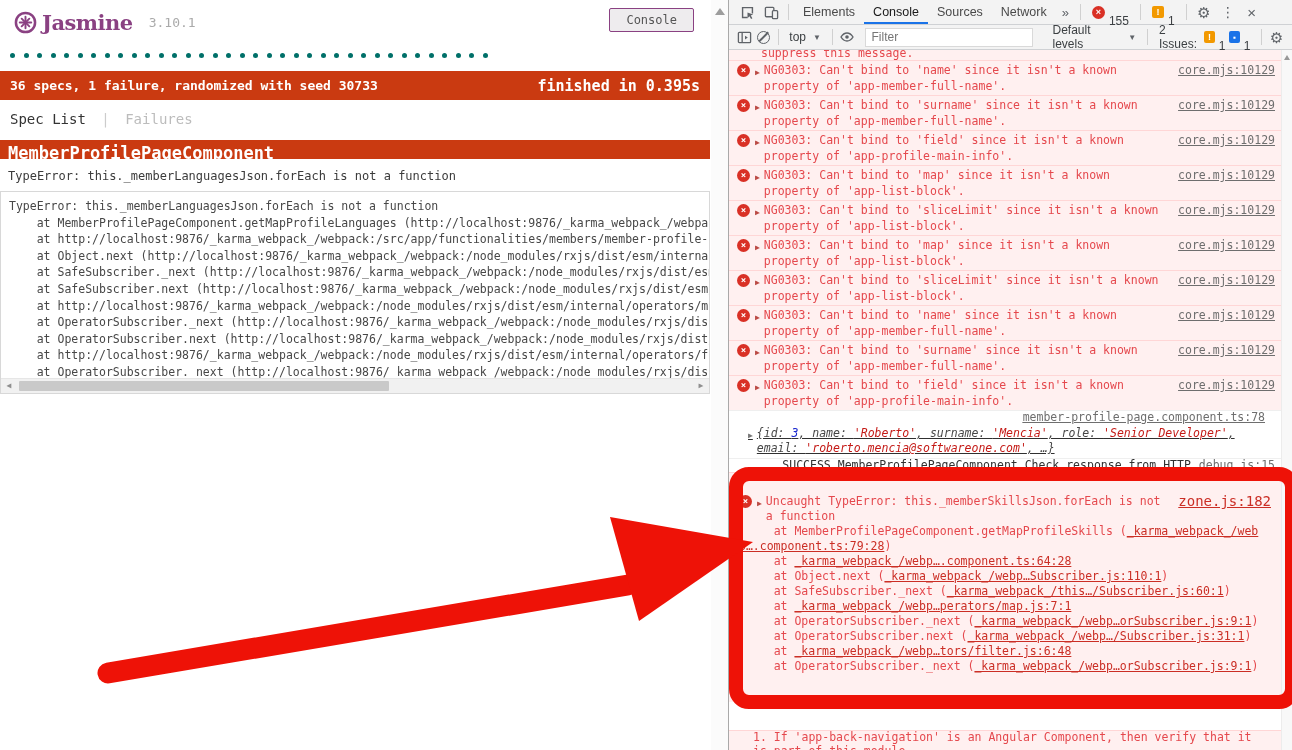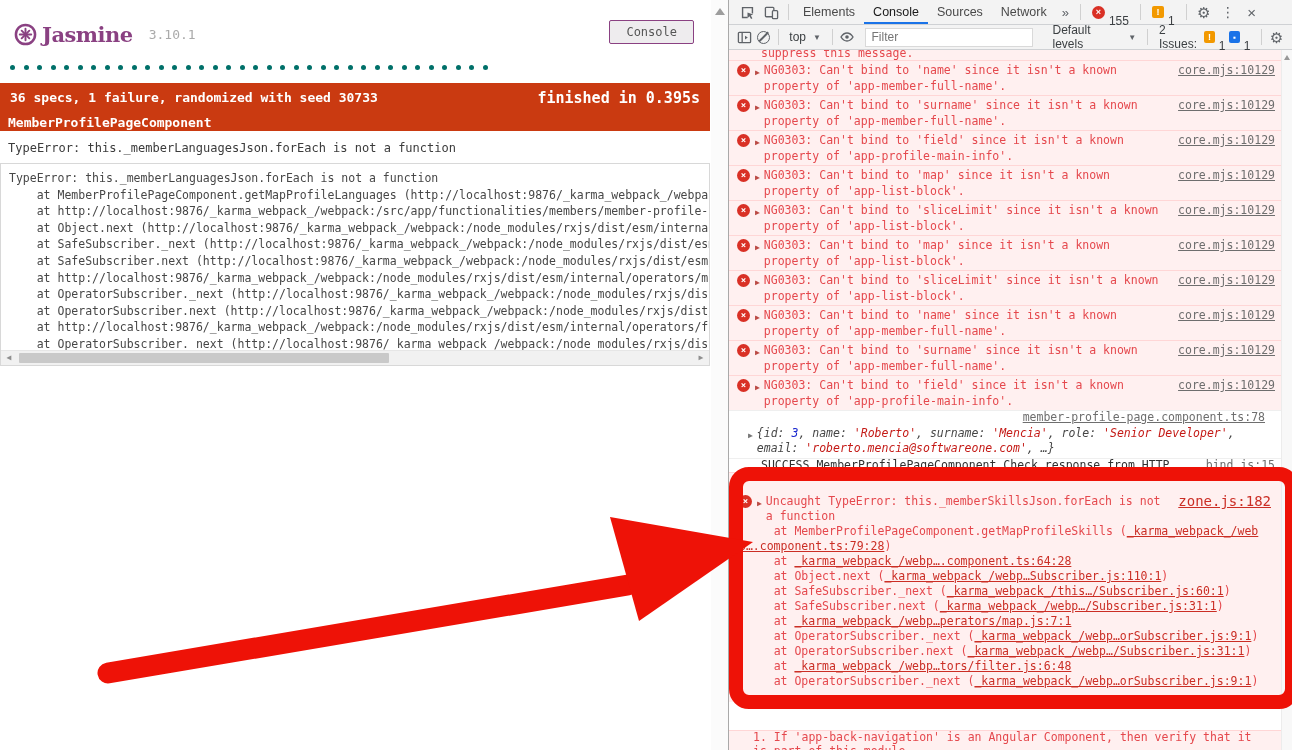--- a/index.html
+++ b/index.html
@@ -1,36 +1,36 @@
 <!DOCTYPE html>
 <html><head>
 <meta charset="utf-8">
 <style>
   * { margin:0; padding:0; box-sizing:border-box; }
   html,body { width:1292px; height:750px; overflow:hidden; background:#fff;
               font-family:"DejaVu Sans Mono", monospace; }
 
   
-  .jasmine-pane { position:absolute; left:0; top:12px; width:710px; height:647px; background:#fff; }
+  .jasmine-pane { position:absolute; left:0; top:0; width:710px; height:647px; background:#fff; }
   .jz-header { position:relative; height:36px; padding:8px 14px 0; display:flex; align-items:center; }
   .jz-logo { width:23px; height:23px; margin-right:5px; }
   .jz-brand { font-family:"DejaVu Serif", serif; font-weight:bold; font-size:21px; color:#8a4182; letter-spacing:-0.5px; }
   .jz-version { margin-left:16px; font-size:13px; color:#aaa; }
   .jz-options { position:absolute; right:16px; top:8px; padding:4px 16px; font-family:"DejaVu Sans Mono",monospace;
                 font-size:12px; color:#555; background:#eeecee; border:1px solid #8a4182; border-radius:2px; cursor:pointer; }
   .jz-dots { padding:7px 0 0 10px; white-space:nowrap; }
   .jz-dot { display:inline-block; width:5px; height:5px; border-radius:50%; background:#007069; margin-right:8.5px; }
   .jz-banner { margin-top:9px; height:29px; background:#ca3a11; color:#fff; display:flex; align-items:center;
                padding:0 10px; font-size:13px; font-weight:bold; }
   .jz-finished { margin-left:auto; font-size:15px; font-weight:bold; }
   .jz-menu { padding:11px 10px 0; font-size:14px; height:40px; }
   .jz-menu .active { color:#333; }
   .jz-menu .sep { color:#ccc; margin:0 7px; }
   .jz-menu .inactive { color:#bcbcbc; text-decoration:none; cursor:pointer; }
-  .jz-suite-bar { height:19px; background:#ca3a11; color:#fff; font-size:13px; font-weight:bold;
+  .jz-suite-bar { height:19px; background:#ca3a11; color:#fff; font-size:17px; font-weight:bold;
                   padding:3px 8px; }
   .jz-result-msg { padding:10px 8px 8px; font-size:12px; color:#3b3b3b; }
   .jz-stack-box { position:relative; border:1px solid #d8d8d8; height:203px; overflow:hidden;
                   padding:6px 0 0 8px; font-size:11.5px; line-height:16.6px; color:#474747; }
   .jz-stack-line { white-space:pre; }
   .jz-hscroll { position:absolute; left:0; right:0; bottom:0; height:15px; background:#f1f1f1; border-top:1px solid #e6e6e6;
                 display:flex; align-items:center; }
   .jz-hscroll .arrow { width:16px; text-align:center; font-size:8px; color:#8f8f8f; }
   .jz-hscroll .thumb { position:absolute; left:18px; width:370px; top:2px; bottom:2px; background:#c9c9c9; border-radius:1px; }
   .jz-hscroll .arrow.right { margin-left:auto; }
@@ -70,34 +70,34 @@
   .xclose { font-size:15px; line-height:1; }
   .vdots { font-size:14px; line-height:1; }
 
   
   .console-area { position:relative; width:563px; }
   .c-scrollbar { position:absolute; right:0; top:0; bottom:-700px; width:11px; background:#f8f8f8; border-left:1px solid #ececec; }
   .c-scrollbar .up { position:absolute; top:5px; left:2px; width:0; height:0;
                      border-left:3.5px solid transparent; border-right:3.5px solid transparent; border-bottom:5px solid #989898; }
   .c-rows { width:552px; font-family:"DejaVu Sans Mono", monospace; }
   .crow { border-top:1px solid #ffd6d6; background:#fff0f0; color:#e5484d; }
-  .crow-white { border-top:1px solid #efefef; background:#fff; color:#303030; }
+  .crow-white { border-top:1px solid #efefef; background:#fff; color:#303030;text-decoration:underline; }
   .clip-top { height:10px; overflow:hidden; display:flex; align-items:flex-end; padding:0 8px 0 32px; font-size:11.5px; border-top:none; }
   .err-row { height:35px; display:flex; padding:2px 6px 0 8px; font-size:11.5px; line-height:15.8px; }
   .err-ic { flex:0 0 13px; height:13px; margin-top:1px; border-radius:50%; background:#d93025; color:#fff; font-size:9px;
             font-weight:bold; display:flex; align-items:center; justify-content:center; }
   .tri { color:#bb4a44; font-size:8px; margin:2px 4px 0 5px; cursor:pointer; }
   .err-msg { flex:1; }
   .src-link { margin-left:8px; font-size:11.5px; color:#6e6e6e; text-decoration:underline; white-space:nowrap; cursor:pointer; }
   .loglink-row { height:14px; font-size:11.5px; text-align:right; padding-right:16px; line-height:13px; }
   .obj-row { height:34px; display:flex; padding:2px 8px 0 14px; font-size:11.5px; line-height:15px; font-style:italic; }
   .obj-row .tri { color:#777; font-style:normal; }
   .obj-txt { color:#464646; }
   .seg-n { color:#1c2acf; } .seg-s { color:#c41a16; }
-  .success-row { height:14px; overflow:hidden; display:flex; font-size:11.5px; line-height:13.5px; padding:0 6px 0 32px; }
+  .success-row { height:14px; overflow:hidden; display:flex; font-size:11.5px; line-height:13.5px; padding:0 6px 0 32px;text-align:right; }
   .success-row .t { flex:1; white-space:nowrap; overflow:hidden; }
   .uncaught-row { height:230px; padding:21px 10px 0; font-size:11.5px; line-height:15px; }
   .u-head { display:flex; }
   .u-head .htext { flex:1; }
   .u-link { margin-left:6px; font-size:14px; color:#cb2e25; text-decoration:underline; white-space:nowrap; cursor:pointer; }
   .u-frames { word-break:break-all; }
   .u-frame { white-space:pre-wrap; }
   .f-link { color:#cb2e25; text-decoration:underline; cursor:pointer; }
   .trailing { padding:0 6px 0 24px; font-size:11.5px; line-height:13.5px; white-space:pre; height:48px;margin-top:28px; }
 
@@ -125,20 +125,25 @@
     <button class="jz-options">Console</button>
   </div>
 
   <div class="jz-dots" id="jz-dots"><span class="jz-dot"></span><span class="jz-dot"></span><span class="jz-dot"></span><span class="jz-dot"></span><span class="jz-dot"></span><span class="jz-dot"></span><span class="jz-dot"></span><span class="jz-dot"></span><span class="jz-dot"></span><span class="jz-dot"></span><span class="jz-dot"></span><span class="jz-dot"></span><span class="jz-dot"></span><span class="jz-dot"></span><span class="jz-dot"></span><span class="jz-dot"></span><span class="jz-dot"></span><span class="jz-dot"></span><span class="jz-dot"></span><span class="jz-dot"></span><span class="jz-dot"></span><span class="jz-dot"></span><span class="jz-dot"></span><span class="jz-dot"></span><span class="jz-dot"></span><span class="jz-dot"></span><span class="jz-dot"></span><span class="jz-dot"></span><span class="jz-dot"></span><span class="jz-dot"></span><span class="jz-dot"></span><span class="jz-dot"></span><span class="jz-dot"></span><span class="jz-dot"></span><span class="jz-dot"></span><span class="jz-dot"></span></div>
 
   <div class="jz-banner">
     <span>36 specs, 1 failure, randomized with seed 30733</span>
     <span class="jz-finished">finished in 0.395s</span>
   </div>
 
+  <div class="jz-menu">
+    <span class="active">Spec List</span>
+    <span class="sep">|</span>
+    <span class="inactive">Failures</span>
+  </div>
 
   <div class="jz-suite-bar">MemberProfilePageComponent</div>
   <div class="jz-result-msg">TypeError: this._memberLanguagesJson.forEach is not a function</div>
 
   <div class="jz-stack-box">
     <div id="jz-stack">
   <div class="jz-stack-line">TypeError: this._memberLanguagesJson.forEach is not a function</div>
 
   <div class="jz-stack-line">    at MemberProfilePageComponent.getMapProfileLanguages (http://localhost:9876/_karma_webpack_/webpack:/src</div>
 
@@ -333,40 +338,39 @@
         <span class="src-link">member-profile-page.component.ts:78</span>
       </div>
 
       <div class="crow-white obj-row" style="border-top:none;">
         <span class="tri">▶</span>
         <span class="obj-txt" id="obj-preview"><span>{id: </span><span class="seg-n">3</span><span>, name: </span><span class="seg-s">'Roberto'</span><span>, surname: </span><span class="seg-s">'Mencia'</span><span>, role: </span><span class="seg-s">'Senior Developer'</span><span>, email: </span><span class="seg-s">'roberto.mencia@softwareone.com'</span><span>, …}</span></span>
       </div>
 
       <div class="crow-white success-row">
         <span class="t">SUCCESS MemberProfilePageComponent Check response from HTTP</span>
-        <span class="src-link">bind.js:15</span>
+        <span class="src-link">debug.js:15</span>
       </div>
 
       <div class="crow uncaught-row">
         <div class="u-head">
           <span class="err-ic">×</span>
           <span class="tri">▶</span>
           <span class="htext">Uncaught TypeError: this._memberSkillsJson.forEach is not a function</span>
           <span class="u-link">zone.js:182</span>
         </div>
         <div class="u-frames" id="u-frames">
   <div class="u-frame"><span class="f-pre">     at MemberProfilePageComponent.getMapProfileSkills (</span><span class="f-link">_karma_webpack_/webp….component.ts:79:28</span><span class="f-post">)</span></div>
 
   <div class="u-frame"><span class="f-pre">     at </span><span class="f-link">_karma_webpack_/webp….component.ts:64:28</span><span class="f-post"></span></div>
 
   <div class="u-frame"><span class="f-pre">     at Object.next (</span><span class="f-link">_karma_webpack_/webp…Subscriber.js:110:1</span><span class="f-post">)</span></div>
 
   <div class="u-frame"><span class="f-pre">     at SafeSubscriber._next (</span><span class="f-link">_karma_webpack_/this…/Subscriber.js:60:1</span><span class="f-post">)</span></div>
 
-  <div class="u-frame"><span class="f-pre">     at SafeSubscriber.next (</span><span class="f-link">_karma_webpack_/webp…/Subscriber.js:31:1</span><span class="f-post">)</span></div>
 
   <div class="u-frame"><span class="f-pre">     at </span><span class="f-link">_karma_webpack_/webp…perators/map.js:7:1</span><span class="f-post"></span></div>
 
   <div class="u-frame"><span class="f-pre">     at OperatorSubscriber._next (</span><span class="f-link">_karma_webpack_/webp…orSubscriber.js:9:1</span><span class="f-post">)</span></div>
 
   <div class="u-frame"><span class="f-pre">     at OperatorSubscriber.next (</span><span class="f-link">_karma_webpack_/webp…/Subscriber.js:31:1</span><span class="f-post">)</span></div>
 
   <div class="u-frame"><span class="f-pre">     at </span><span class="f-link">_karma_webpack_/webp…tors/filter.js:6:48</span><span class="f-post"></span></div>
 
   <div class="u-frame"><span class="f-pre">     at OperatorSubscriber._next (</span><span class="f-link">_karma_webpack_/webp…orSubscriber.js:9:1</span><span class="f-post">)</span></div>

